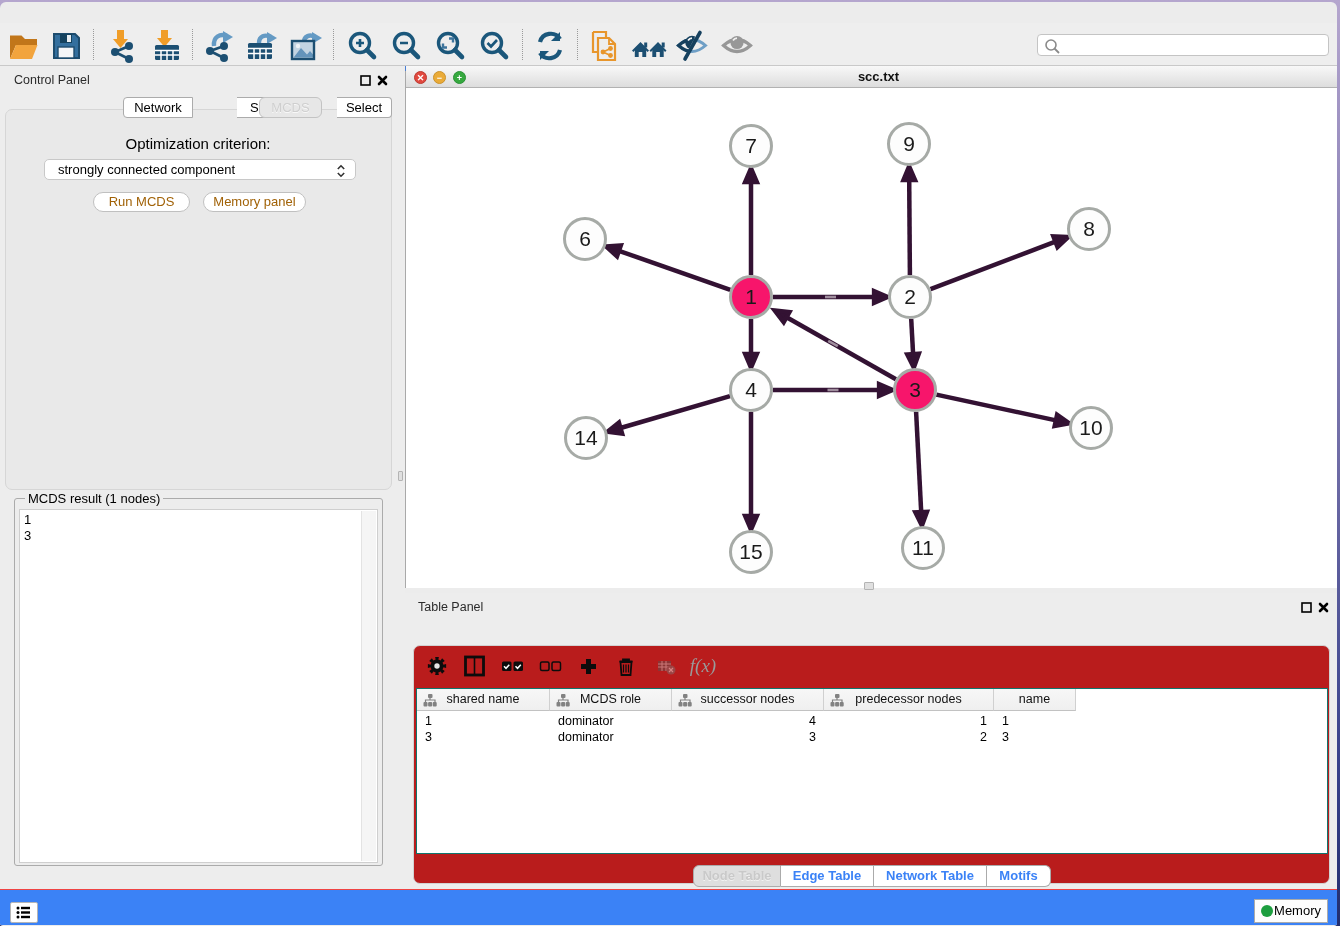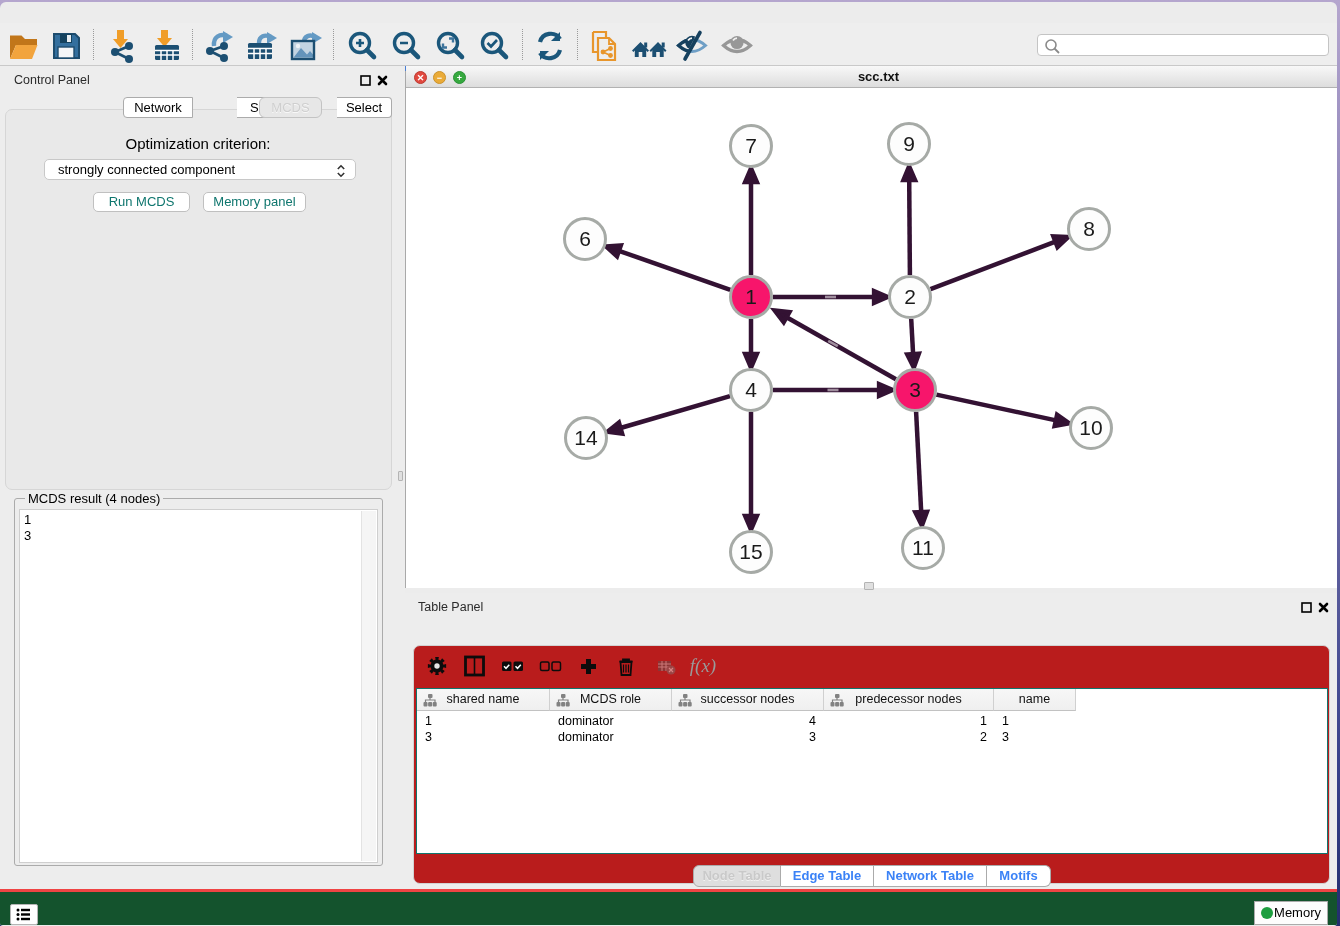--- a/index.html
+++ b/index.html
@@ -14,40 +14,40 @@
 .search { position:absolute; left:1037px; top:32px; width:292px; height:22px; background:#fff; border:1px solid #c4c4c4; border-radius:4px; }
 .cpanel { position:absolute; left:0; top:64px; width:405px; height:823px; background:#ededed; }
 .phdr { font-size:12.5px; color:#2b2b2b; }
 .tabpane { position:absolute; left:5px; top:43px; width:387px; height:381px; background:#e9e9e9; border:1px solid #d6d6d6; border-radius:7px; }
 .tabs { position:absolute; left:79px; top:31px; height:21px; display:flex; }
 .tab { height:21px; background:#fff; border:1px solid #ababab; border-left:none; font-size:13px; color:#000; text-align:center; line-height:19px;margin-left:44px; }
 .tab.first { border-left:1px solid #ababab; border-radius:4px 0 0 4px; }
 .mcdstab { position:absolute; left:259px; top:31px; width:63px; height:21px; background:#e7e7e7; border:1px solid #c3c3c3; border-radius:6px; font-size:13px; color:#cfcfcf; text-align:center; line-height:19px; text-shadow:0 1px 0 #f8f8f8; }
 .optlbl { position:absolute; left:0; top:69px; width:396px; text-align:center; font-size:15px; color:#000; }
 .dropdown { position:absolute; left:44px; top:93px; width:312px; height:21px; background:#fff; border:1px solid #c8c8c8; border-radius:5px; font-size:13px; line-height:19px; padding-left:13px; color:#000; }
-.btn { position:absolute; top:126px; height:20px; background:#fff; border:1px solid #c0c0c0; border-radius:5px; font-size:13px; text-align:center; line-height:18px; color:#0f766e; }
+.btn { position:absolute; top:126px; height:20px; background:#fff; border:1px solid #c0c0c0; border-radius:10px; font-size:13px; text-align:center; line-height:18px; color:#a16207; }
 .fieldset { position:absolute; left:14px; top:432px; width:369px; height:368px; border:1px solid #ababab; border-radius:3px; }
 .fieldlegend { position:absolute; left:10px; top:-8px; background:#ededed; padding:0 3px; font-size:13px; color:#000; }
 .fieldinner { position:absolute; left:4px; top:10px; right:4px; bottom:2px; background:#fff; border:1px solid #cfcfcf; }
 .fieldscroll { position:absolute; right:1px; top:1px; bottom:1px; width:15px; background:#f5f5f5; border-left:1px solid #e3e3e3; }
 .mcdsval { position:absolute; left:4px; top:2px; font-size:13px; color:#000; line-height:16px; }
 .grip { position:absolute; background:#e0e0e0; border:1px solid #b4b4b4; border-radius:1px; }
 .netwin { position:absolute; left:405px; top:64px; width:932px; height:522px; background:#fff; border-left:1px solid #a9a9a9; }
 .nettitle { position:absolute; left:0; top:0; width:100%; height:22px; background:linear-gradient(180deg,#f8f8f8 0%,#ececec 45%,#dddddd 100%); border-bottom:1px solid #b2b2b2; }
 .light { position:absolute; top:4.5px; width:13px; height:13px; border-radius:50%; color:#fff; font-size:9px; font-weight:bold; text-align:center; line-height:13px; }
 .netname { position:absolute; top:3px; left:7px; width:100%; text-align:center; font-size:13px; font-weight:600; color:#111; }
 .tpanel { position:absolute; left:405px; top:591px; width:932px; height:297px; background:#ededed; }
 .tshell { position:absolute; left:8px; top:52px; width:917px; height:239px; background:#b91c1c; border:1px solid #d2d2d2; border-radius:7px; }
 .tablewrap { position:absolute; left:2px; top:42px; width:912px; height:166px; background:#fff; border:1px solid #0f766e; }
 .thead { position:absolute; left:0; top:0; height:22px; background:linear-gradient(180deg,#f7f7f7,#efefef); border-right:1px solid #d0d0d0; border-bottom:1px solid #c2c2c2; font-size:12.5px; color:#111; text-align:center; line-height:21px; }
 .trow { position:absolute; font-size:12.5px; color:#000; line-height:16px; }
 .orgico { position:absolute; top:5px; }
 .btabs { position:absolute; display:flex; left:288px; top:272px; height:22px; }
 .btab { height:22px; border:1px solid #ababab; border-left:none; background:#fff; font-size:13px; font-weight:600; color:#3b82f6; text-align:center; line-height:20px; }
-.statusbar { position:absolute; left:0; top:887px; width:100%; height:36px; background:#14532d; border-top:3px solid #ef4444; }
+.statusbar { position:absolute; left:0; top:887px; width:100%; height:36px; background:#3b82f6; border-top:1px solid #ef4444; }
 svg { display:block; }
 </style></head>
 <body>
 <div class="win">
   <div class="toolbar" id="toolbar">
     <div class="tsep" style="left:93px;"></div>
     <div class="tsep" style="left:192px;"></div>
     <div class="tsep" style="left:333px;"></div>
     <div class="tsep" style="left:522px;"></div>
     <div class="tsep" style="left:577px;"></div>
@@ -187,21 +187,21 @@
     <div class="optlbl">Optimization criterion:</div>
     <div class="dropdown">strongly connected component
       <svg style="position:absolute;right:9px;top:4px;" width="10" height="14" viewBox="0 0 10 14">
         <path d="M1.8 5 L5 1.8 L8.2 5" fill="none" stroke="#333" stroke-width="1.6"></path>
         <path d="M1.8 9 L5 12.2 L8.2 9" fill="none" stroke="#333" stroke-width="1.6"></path>
       </svg>
     </div>
     <div class="btn" style="left:93px;width:97px;">Run MCDS</div>
     <div class="btn" style="left:203px;width:103px;">Memory panel</div>
     <div class="fieldset">
-      <div class="fieldlegend">MCDS result (4 nodes)</div>
+      <div class="fieldlegend">MCDS result (1 nodes)</div>
       <div class="fieldinner">
         <div class="fieldscroll"></div>
         <div class="mcdsval">1<br>3</div>
       </div>
     </div>
   </div>
   <div class="grip" style="left:398px;top:469px;width:5px;height:10px;"></div>
   <div class="netwin">
     <div style="position:absolute;left:-1px;top:0;width:3px;height:5px;background:#4a7fd4;"></div>
     <div class="nettitle">

